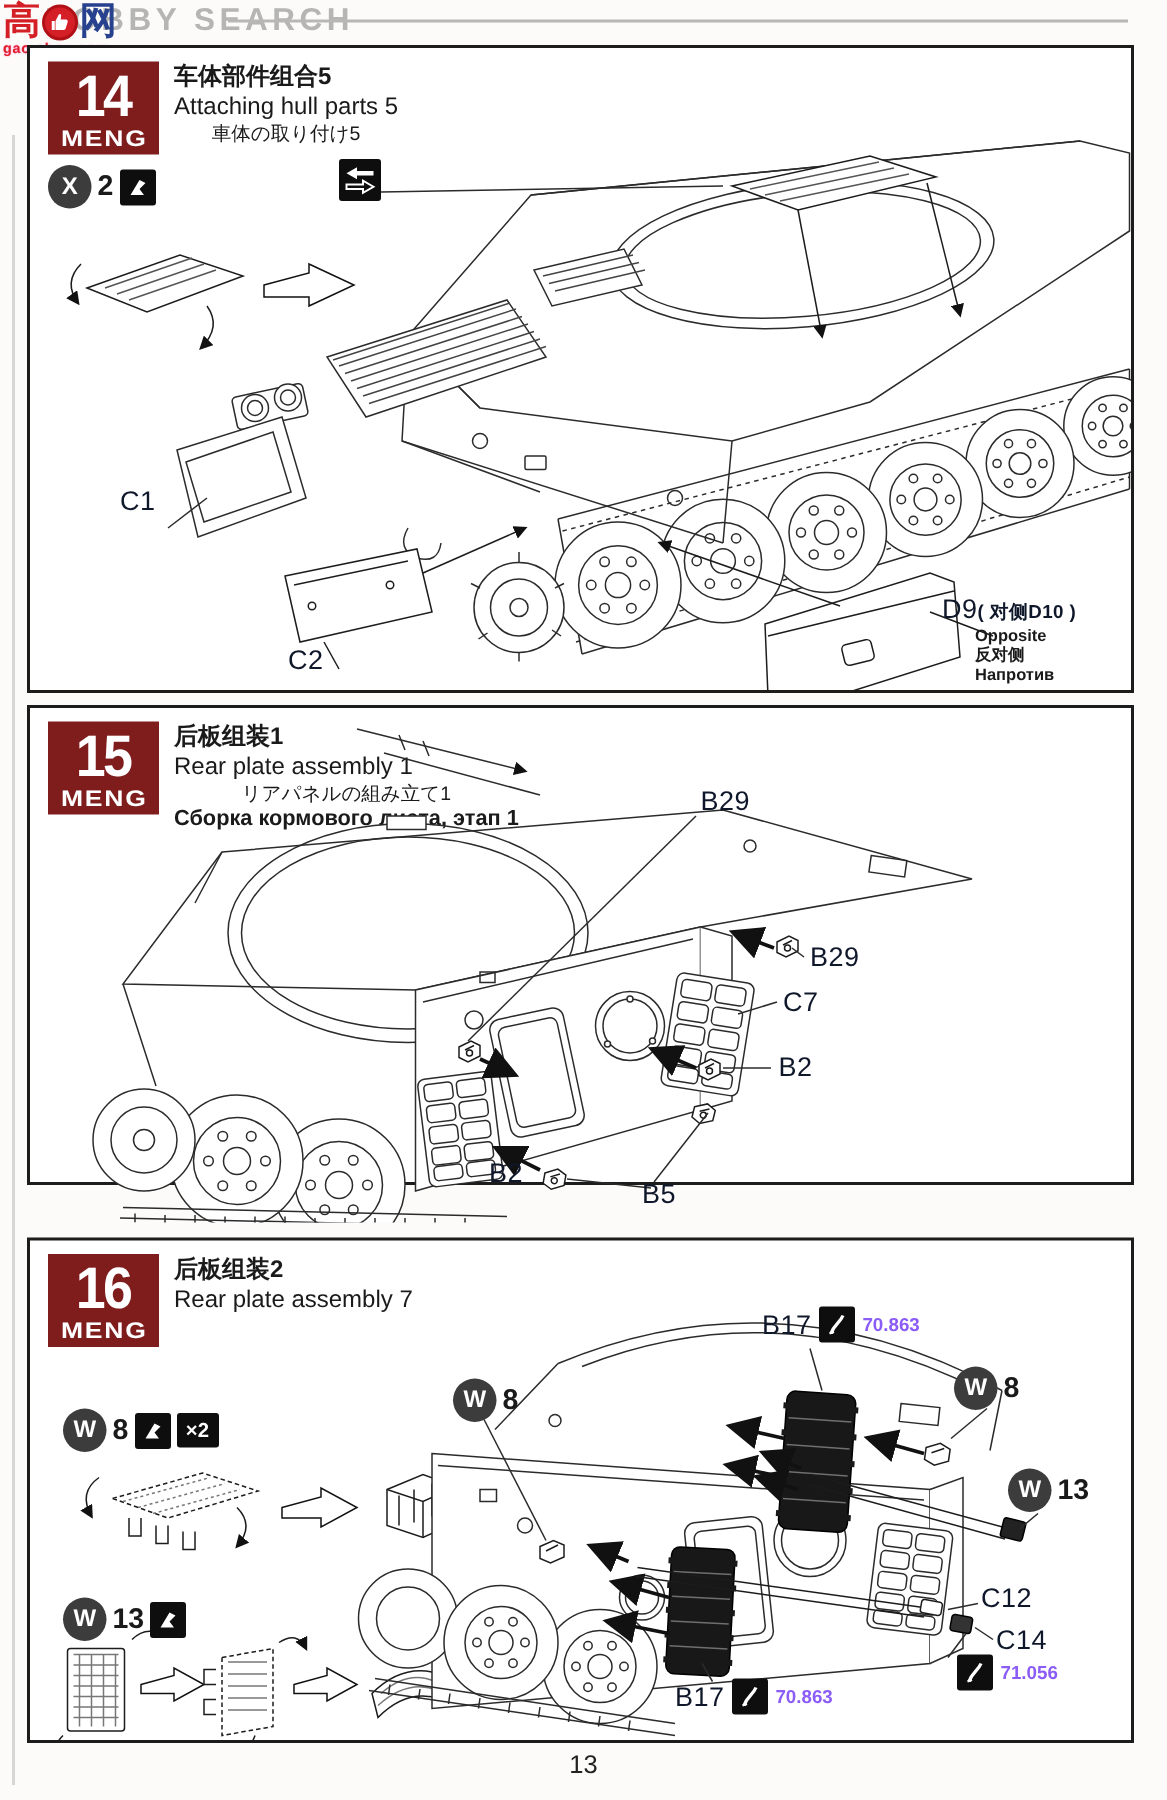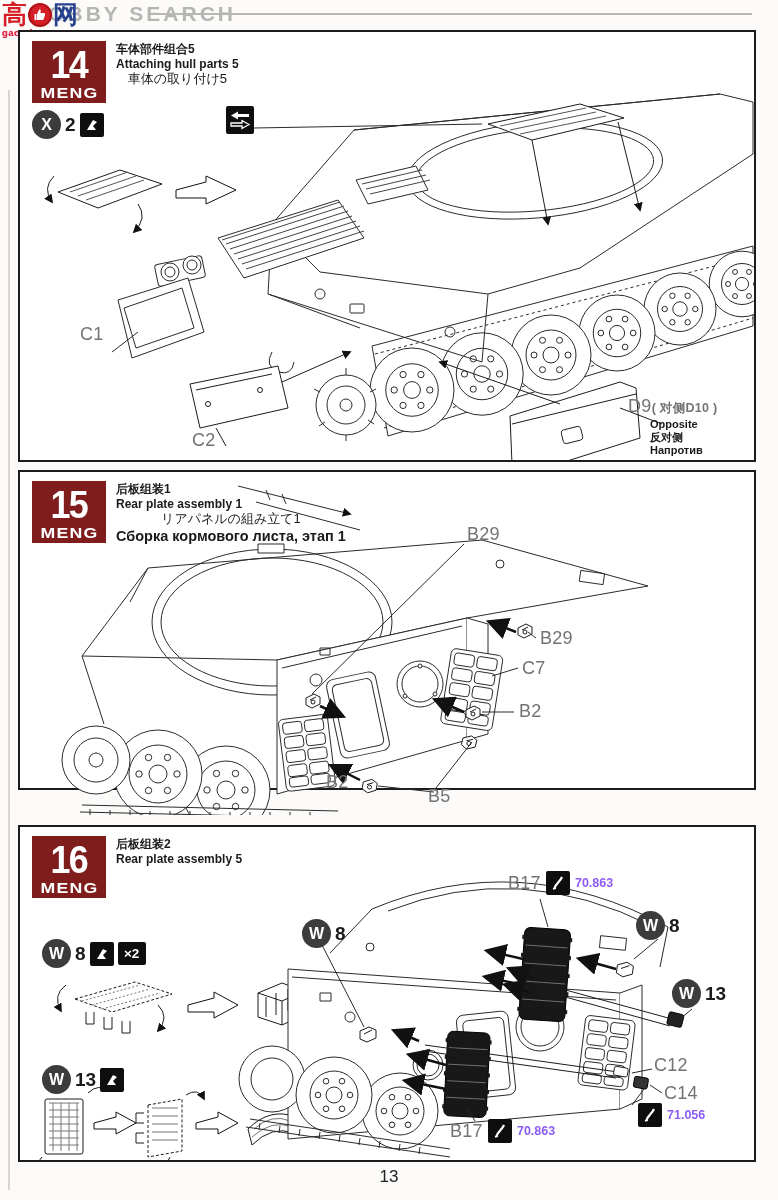--- a/index.html
+++ b/index.html
@@ -50,32 +50,32 @@
   }
   .numblock .n {
     font-size: 39px; font-weight: bold; line-height: 0.95;
     transform: scaleX(0.92); letter-spacing: -2px;
   }
   .numblock .brand {
     font-size: 15px; font-weight: 800; letter-spacing: 1px; line-height: 1;
     transform: scaleX(1.18); margin-top: 2px;
   }
   .titles { margin-left: 10px; padding-top: 1px; }
-  .t-zh { font-size: 12px; font-weight: bold; line-height: 1.25; }
-  .t-en { font-size: 12px; font-weight: bold; line-height: 1.2; }
+  .t-zh { font-size: 16px; font-weight: bold; line-height: 1.25; }
+  .t-en { font-size: 16px; font-weight: normal; line-height: 1.2; }
   .t-ja { font-size: 13px; line-height: 1.3; text-align: center; }
   .t-ru { font-size: 14.5px; font-weight: bold; line-height: 1.2; }
 
   
   .diagram { position: absolute; inset: 0; }
   svg.draw { position: absolute; left: 0; top: 0; }
   line, path, polyline, polygon, ellipse, circle, rect { vector-effect: non-scaling-stroke; }
 
   
-  .lbl { position: absolute; font-size: 18px; color: #737373; white-space: nowrap; letter-spacing: .3px; }
+  .lbl { position: absolute; font-size: 18px; color: #0f172a; white-space: nowrap; letter-spacing: .3px; }
   .lbl .suffix { font-size: 12.5px; font-weight: bold; }
   .note { position: absolute; font-size: 11px; font-weight: bold; line-height: 1.25; white-space: nowrap; }
   .callout { position: absolute; display: flex; align-items: center; gap: 4px; }
   .sprue-circle {
     width: 29px; height: 29px; border-radius: 50%;
     background: #3c3c3c; color: #fff;
     display: inline-flex; align-items: center; justify-content: center;
     font-size: 16px; font-weight: bold; flex: 0 0 auto;
   }
   .sprue-num { font-size: 19px; font-weight: bold; }
@@ -405,21 +405,21 @@
   </div>
 
   <div class="step-box" id="step16">
     <div class="step-head">
       <div class="numblock">
         <div class="n">16</div>
         <div class="brand">MENG</div>
       </div>
       <div class="titles">
         <div class="t-zh">后板组装2</div>
-        <div class="t-en">Rear plate assembly 5</div>
+        <div class="t-en">Rear plate assembly 7</div>
       </div>
     </div>
 
     <div class="diagram">
       <svg class="draw" width="734" height="333" viewBox="0 0 734 333">
         <defs>
           <marker id="ahC" viewBox="0 0 10 10" refX="8" refY="5" markerWidth="9" markerHeight="9" orient="auto-start-reverse">
             <path d="M0,0 L10,5 L0,10 z" fill="#111"></path>
           </marker>
           <g id="wheelC">

